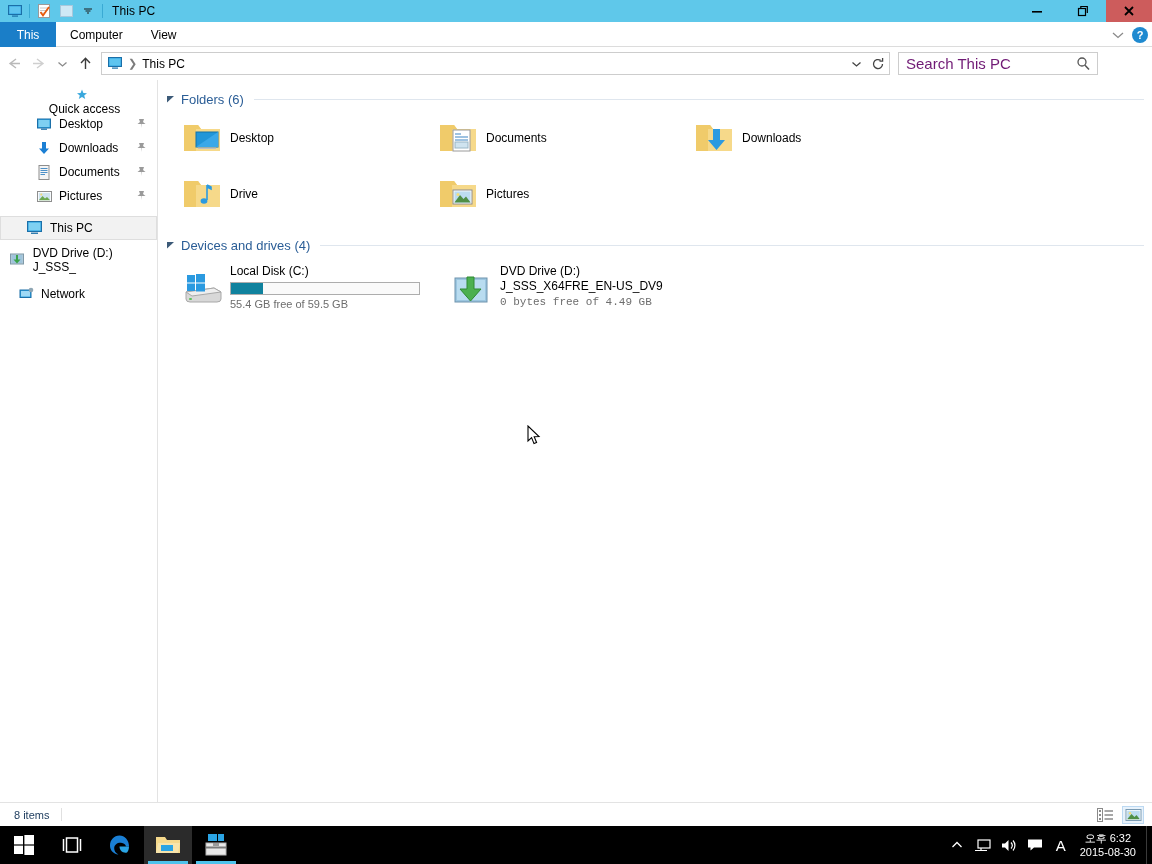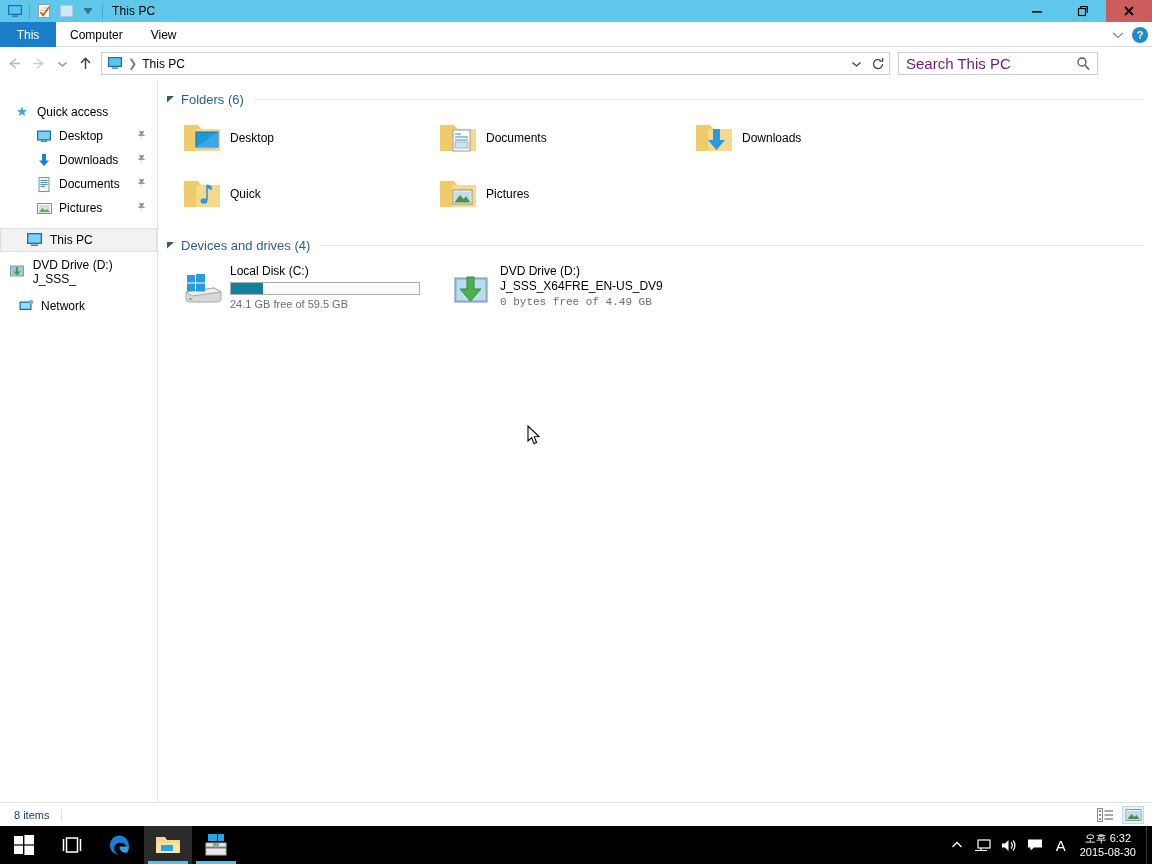--- a/index.html
+++ b/index.html
@@ -277,21 +277,21 @@
           <path d="M9 9.3 L13 13.5" stroke="#555" stroke-width="1.5"></path>
         </svg>
       </span>
     </div>
   </div>
 
   <div class="body">
 
     <div class="sidebar">
 
-      <div class="nav-item" style="margin-top:20px;padding-left:12px;">
+      <div class="nav-item" style="margin-top:8px;padding-left:12px;flex-direction:column;">
         <span class="nav-ico">
           <svg width="14" height="14" viewBox="0 0 14 14">
             <path d="M7 1.5 L8.4 5 L12 5.2 L9.2 7.5 L10.2 11 L7 9 L3.8 11 L4.8 7.5 L2 5.2 L5.6 5 Z" fill="#3aa8dd"></path>
           </svg>
         </span>
         <span>Quick access</span>
       </div>
 
       <div class="nav-item" style="padding-left:34px;">
         <span class="nav-ico">
@@ -443,21 +443,21 @@
 
         <div class="tile">
           <span class="tile-ico">
             <svg width="40" height="36" viewBox="0 0 40 36">
               <path d="M2 5 L16 5 L19 9 L38 9 L38 31 L2 31 Z" fill="#f6d98a"></path>
               <path d="M2 5 L16 5 L19 9 L14 9 L14 31 L2 31 Z" fill="#f0cb6a"></path>
               <path d="M25 9 L25 24 M25 9 L29 11 L29 13 L25 11" fill="#2b9ae0" stroke="#2b9ae0" stroke-width="1.6"></path>
               <ellipse cx="22" cy="25" rx="3.4" ry="2.7" fill="#2b9ae0"></ellipse>
             </svg>
           </span>
-          <span class="tile-label">Quick</span>
+          <span class="tile-label">Drive</span>
         </div>
 
         <div class="tile">
           <span class="tile-ico">
             <svg width="40" height="36" viewBox="0 0 40 36">
               <path d="M2 5 L16 5 L19 9 L38 9 L38 31 L2 31 Z" fill="#f6d98a"></path>
               <path d="M2 5 L16 5 L19 9 L14 9 L14 31 L2 31 Z" fill="#f0cb6a"></path>
               <rect x="15" y="14" width="19" height="14" fill="#fff" stroke="#8e8e8e"></rect>
               <rect x="16.4" y="15.4" width="16.2" height="11.2" fill="#bcdcf0"></rect>
               <path d="M16.4 26.6 L22 19 L25.5 23 L28 20.4 L32.6 26.6 Z" fill="#4f8f46"></path>
@@ -492,21 +492,21 @@
               <rect x="16" y="2" width="9" height="8.5" fill="#2b9ae0"></rect>
               <rect x="7" y="11.5" width="8" height="7.5" fill="#2b9ae0"></rect>
               <rect x="16" y="11.5" width="9" height="8" fill="#2b9ae0"></rect>
             </svg>
           </span>
           <span class="drive-info">
             <div class="drive-name">Local Disk (C:)</div>
             <div class="drive-bar">
               <div class="drive-fill" id="fill-c" style="width: 17%;"></div>
             </div>
-            <div class="drive-free">24.1 GB free of 59.5 GB</div>
+            <div class="drive-free">55.4 GB free of 59.5 GB</div>
           </span>
         </div>
 
         <div class="drive">
           <span class="drive-ico">
             <svg width="40" height="34" viewBox="0 0 40 34">
               <rect x="3" y="6" width="32" height="24" fill="#9cc6e0" stroke="#6f93ad"></rect>
               <rect x="5" y="8" width="28" height="20" fill="#b9dcf0"></rect>
               <path d="M22 5 L22 17 L29 17 L18.5 29 L8 17 L15 17 L15 5 Z" fill="#4cb050" stroke="#2f8a33"></path>
             </svg>

